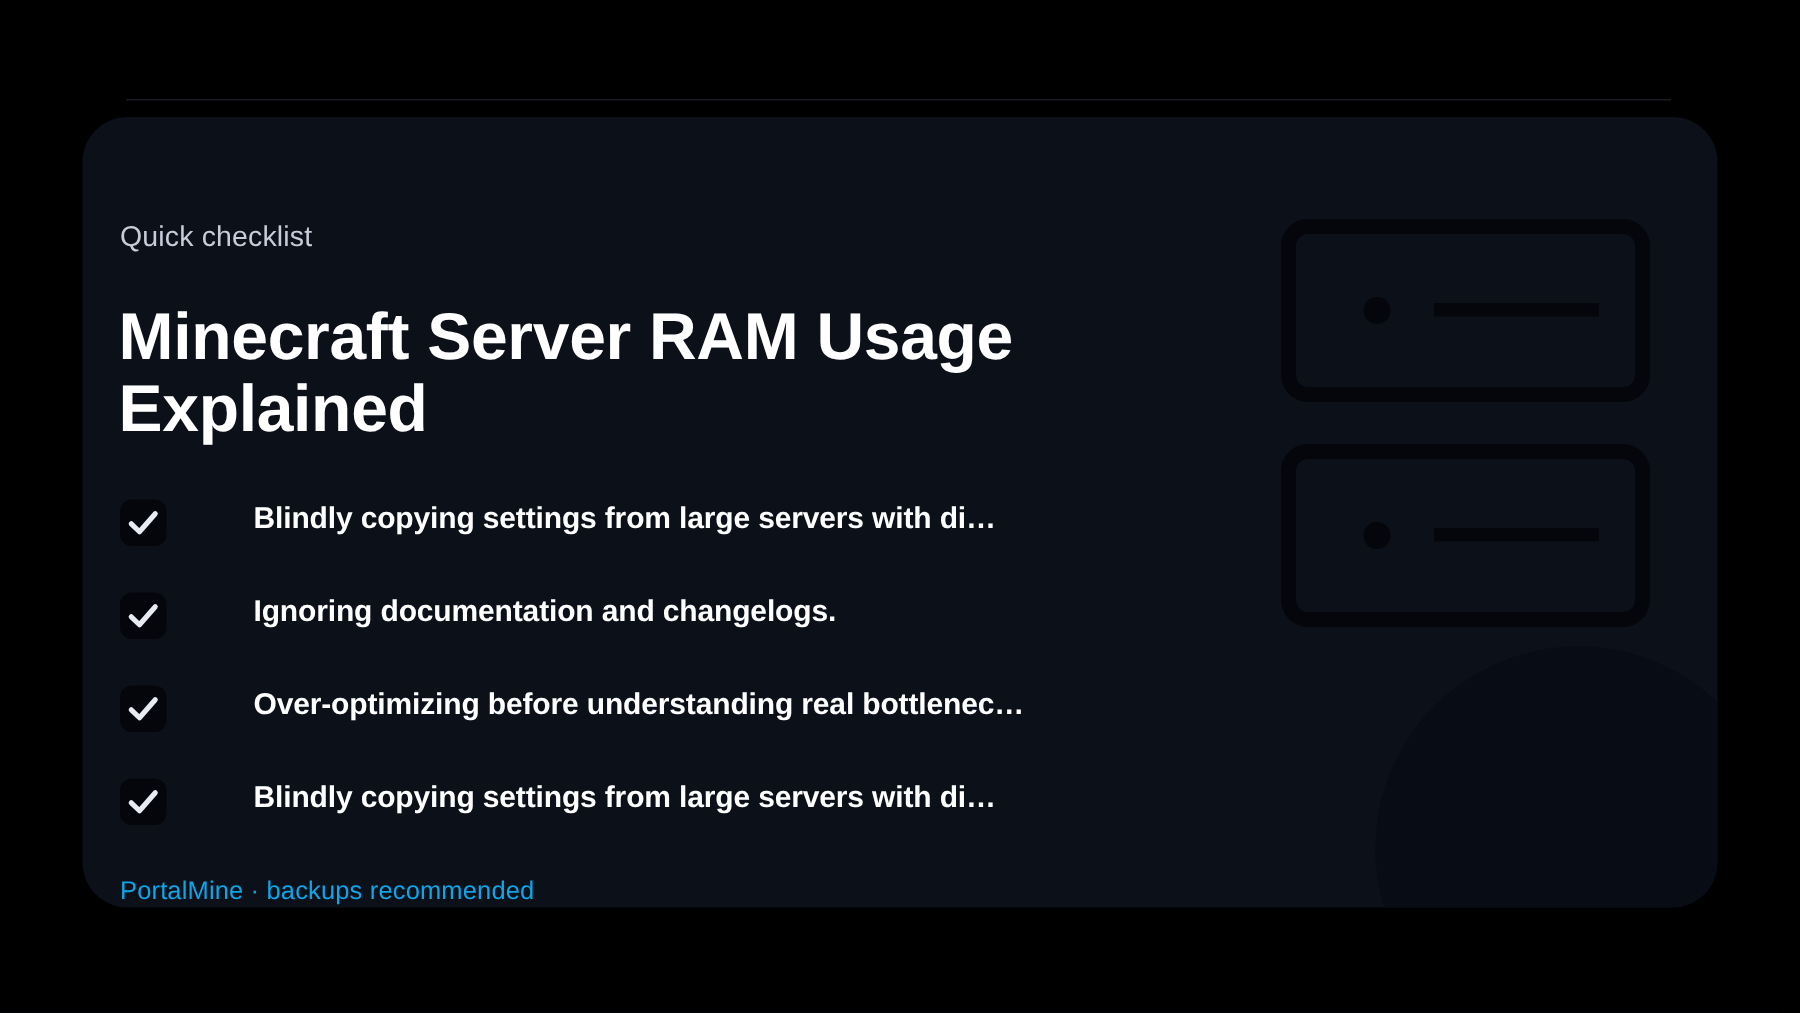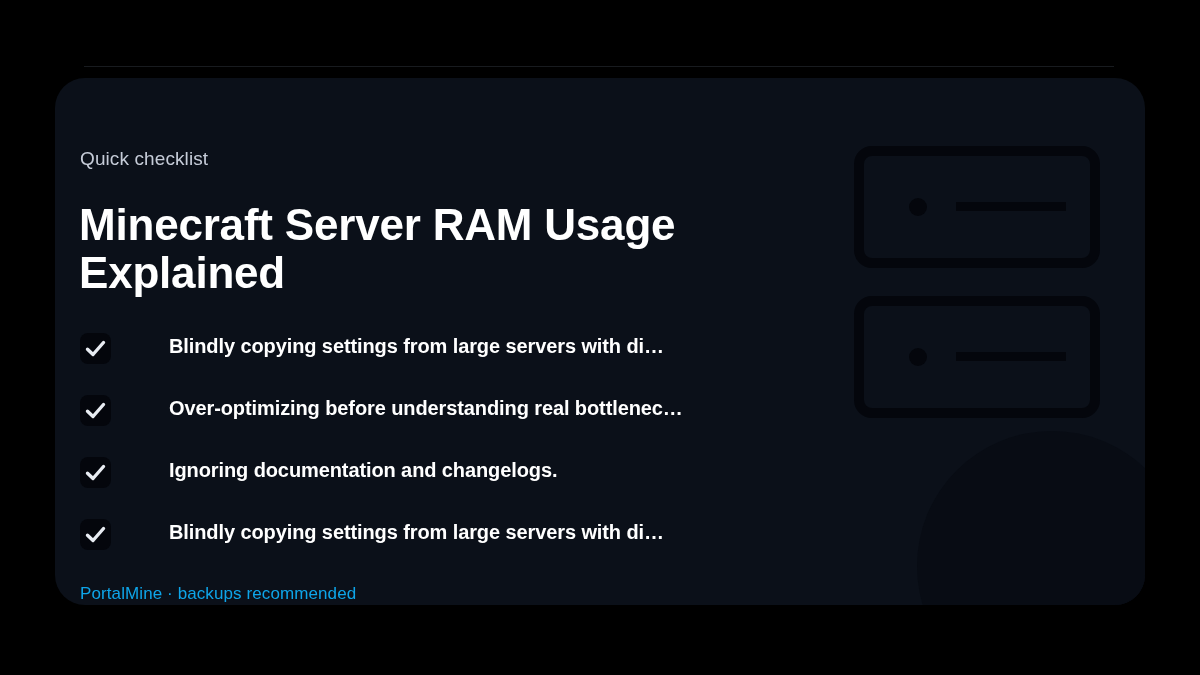--- a/index.html
+++ b/index.html
@@ -196,30 +196,30 @@
           </span>
           <span class="check-label">Blindly copying settings from large servers with di…</span>
         </div>
 
         <div class="check-row">
           <span class="checkbox">
             <svg viewBox="0 0 31 31" aria-hidden="true">
               <path d="M7.5 16.2 L13 21.5 L23.5 9.5" fill="none" stroke="#e8ecf2" stroke-width="3.4" stroke-linecap="round" stroke-linejoin="round"></path>
             </svg>
           </span>
+          <span class="check-label">Ignoring documentation and changelogs.</span>
+        </div>
+
+        <div class="check-row">
+          <span class="checkbox">
+            <svg viewBox="0 0 31 31" aria-hidden="true">
+              <path d="M7.5 16.2 L13 21.5 L23.5 9.5" fill="none" stroke="#e8ecf2" stroke-width="3.4" stroke-linecap="round" stroke-linejoin="round"></path>
+            </svg>
+          </span>
           <span class="check-label">Over-optimizing before understanding real bottlenec…</span>
-        </div>
-
-        <div class="check-row">
-          <span class="checkbox">
-            <svg viewBox="0 0 31 31" aria-hidden="true">
-              <path d="M7.5 16.2 L13 21.5 L23.5 9.5" fill="none" stroke="#e8ecf2" stroke-width="3.4" stroke-linecap="round" stroke-linejoin="round"></path>
-            </svg>
-          </span>
-          <span class="check-label">Ignoring documentation and changelogs.</span>
         </div>
 
         <div class="check-row">
           <span class="checkbox">
             <svg viewBox="0 0 31 31" aria-hidden="true">
               <path d="M7.5 16.2 L13 21.5 L23.5 9.5" fill="none" stroke="#e8ecf2" stroke-width="3.4" stroke-linecap="round" stroke-linejoin="round"></path>
             </svg>
           </span>
           <span class="check-label">Blindly copying settings from large servers with di…</span>
         </div>

